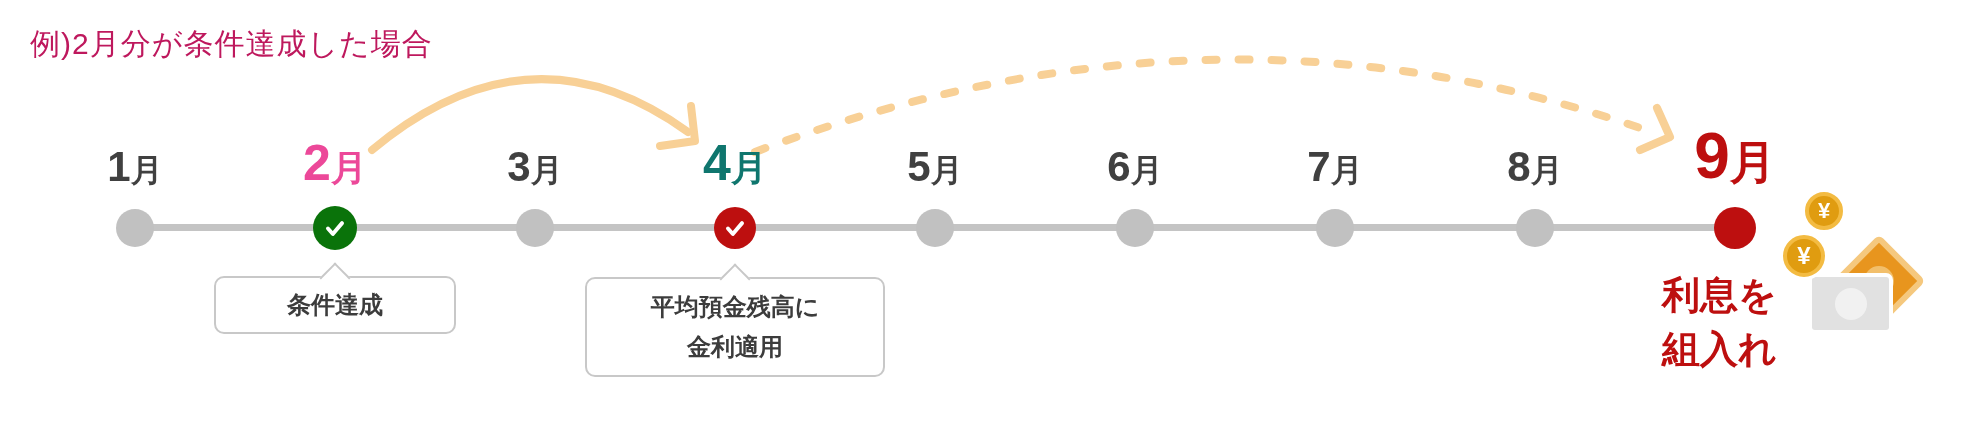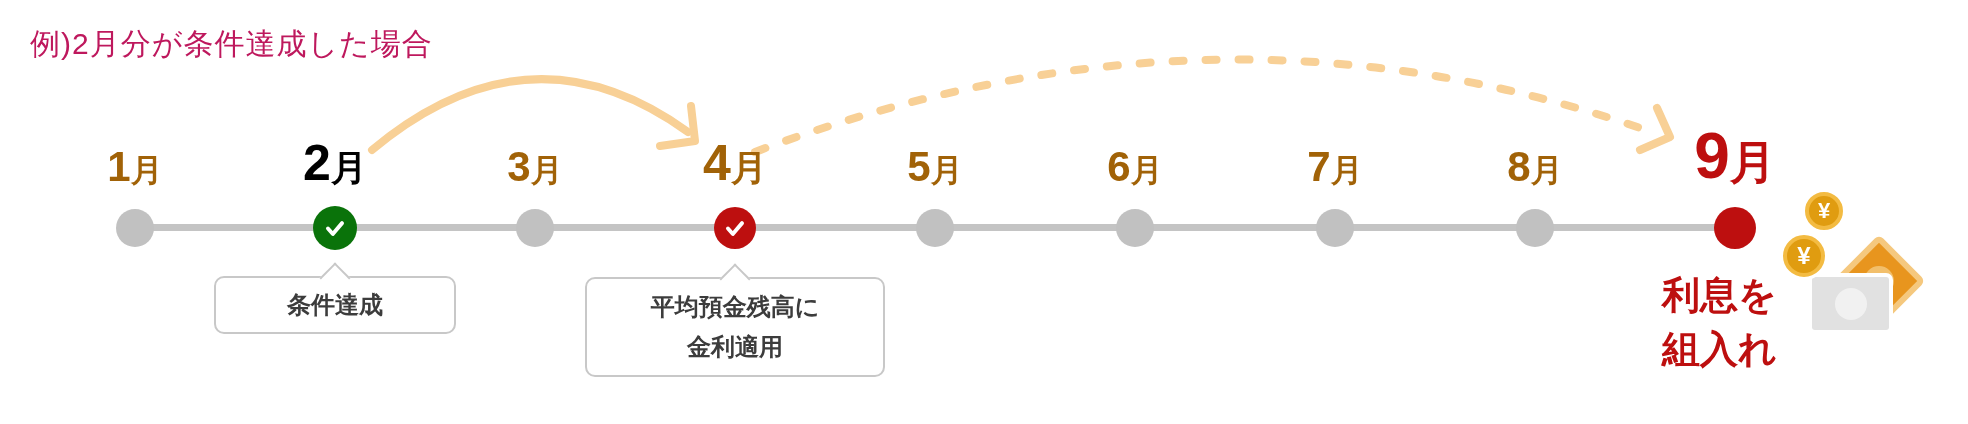--- a/index.html
+++ b/index.html
@@ -12,27 +12,27 @@
     position:absolute;left:30px;top:24px;font-size:30px;color:#be185d;
     letter-spacing:1px;font-weight:500;
   }
   
   .arcs{position:absolute;left:0;top:0;width:1968px;height:424px;pointer-events:none;}
   
   .tl-line{position:absolute;left:135px;top:224px;width:1600px;height:7px;background:#c4c4c4;border-radius:4px;}
   .month{position:absolute;top:0;height:100%;width:0;}
   .month-label{
     position:absolute;bottom:236px;left:0;transform:translateX(-50%);
-    white-space:nowrap;font-weight:700;color:#a16207;line-height:1;
+    white-space:nowrap;font-weight:700;color:#404040;line-height:1;
   }
   .month-label .num{font-size:42px;}
   .month-label .suffix{font-size:32px;}
-  .month.green .month-label{color:#000000;}
+  .month.green .month-label{color:#ec4899;}
   .month.green .num{font-size:50px;} .month.green .suffix{font-size:36px;}
-  .month.red .month-label{color:#a16207;}
+  .month.red .month-label{color:#0f766e;}
   .month.red .num{font-size:50px;} .month.red .suffix{font-size:36px;}
   .month.sept .month-label{color:#bd0f0f;text-align:center;}
   .month.sept .num{font-size:64px;} .month.sept .suffix{font-size:46px;}
   .dot{
     position:absolute;left:0;top:228px;transform:translate(-50%,-50%);
     width:38px;height:38px;border-radius:50%;background:#c1c1c1;
     display:flex;align-items:center;justify-content:center;
   }
   .month.green .dot{width:44px;height:44px;background:#0a730a;}
   .month.red .dot{width:42px;height:42px;background:#bd0f0f;}

